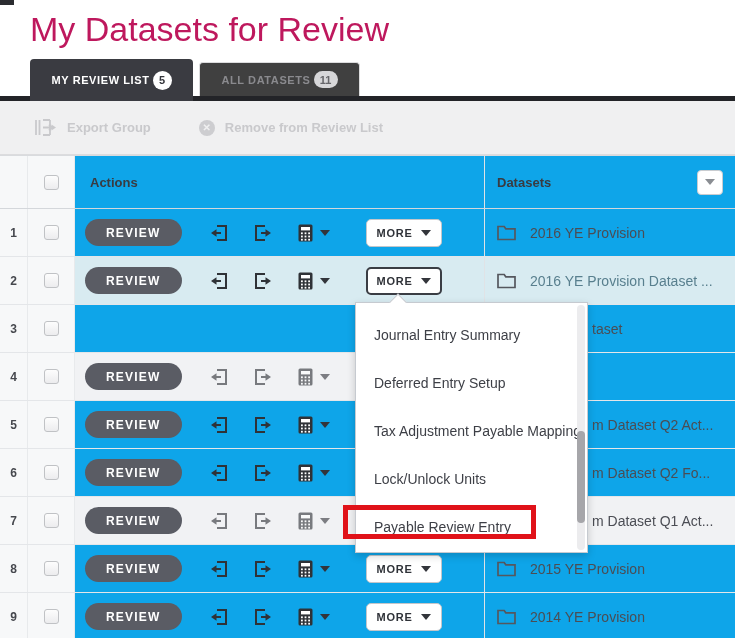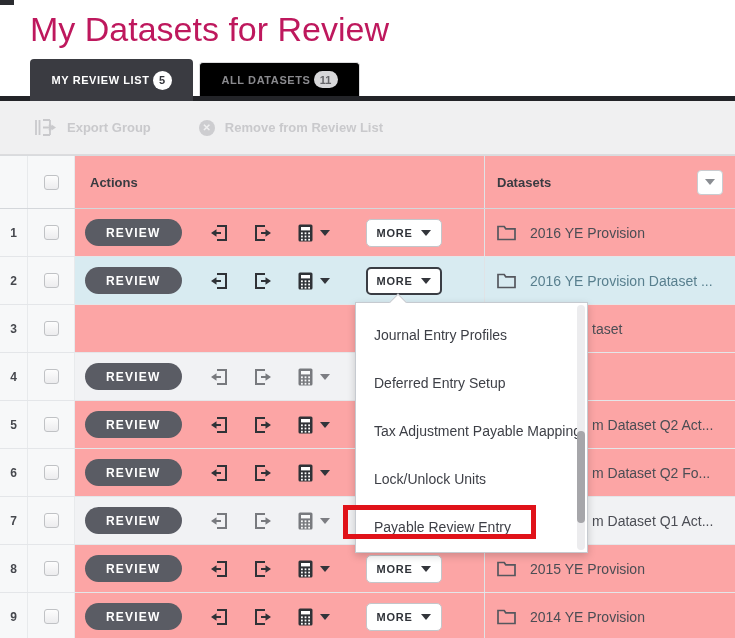--- a/index.html
+++ b/index.html
@@ -11,21 +11,21 @@
   .corner-sliver { position:absolute; left:0; top:0; width:14px; height:5px; background:#2b2c30; }
 
   
   .page-title { position:absolute; left:30px; top:10px; font-size:34px; font-weight:300;
                 color:#be185d; letter-spacing:0; }
 
   
   .tab { position:absolute; display:flex; align-items:center; justify-content:center; gap:3px;
          border-radius:4px 4px 0 0; font-size:11px; font-weight:bold; letter-spacing:.6px; cursor:pointer; }
   .tab-active { left:30px; top:59px; width:163px; height:42px; background:#3a3b41; color:#fff; }
-  .tab-inactive { left:199px; top:62px; width:161px; height:34px; background:#000000;
+  .tab-inactive { left:199px; top:62px; width:161px; height:34px; background:#404040;
                   border:1px solid #dcdcde; border-bottom:none; color:#8a8a8e; }
   .badge-round { display:inline-flex; align-items:center; justify-content:center;
                  min-width:19px; height:19px; border-radius:10px; background:#fff; color:#33343a;
                  font-size:11px; font-weight:bold; letter-spacing:0; }
   .badge-gray { display:inline-flex; align-items:center; justify-content:center;
                 min-width:24px; height:17px; border-radius:9px; background:#d7d7d9; color:#66666a;
                 font-size:11px; font-weight:bold; letter-spacing:0; }
   .dark-bar { position:absolute; left:0; top:96px; width:735px; height:5px; background:#232428; }
 
   
@@ -33,21 +33,21 @@
              border-bottom:1px solid #dcdcde; display:flex; align-items:center; }
   .toolbar-btn { display:flex; align-items:center; gap:10px; color:#c9c9cc; font-size:13px;
                  font-weight:bold; cursor:default; }
   .toolbar-btn.first { margin-left:35px; }
   .toolbar-btn.second { margin-left:48px; }
   .remove-circle { width:16px; height:16px; border-radius:50%; background:#cdcdd0; color:#f0f0f1;
                    display:flex; align-items:center; justify-content:center; font-size:10px; font-weight:bold; }
 
   
   .table { position:absolute; left:0; top:155px; width:735px; height:483px; border-top:1px solid #d9dbde; }
-  .trow { display:flex; width:735px; border-bottom:1px solid #e4e6e9; background:#fca5a5; }
+  .trow { display:flex; width:735px; border-bottom:1px solid #e4e6e9; background:#0ea5e9; }
   .trow.header { height:53px; border-bottom:1px solid #d4d7db; }
   .trow.body { height:48px; }
   .cell-num { width:28px; flex:0 0 28px; background:#f7f8f9; border-right:1px solid #e8eaec;
               display:flex; align-items:center; justify-content:center; font-size:12px; font-weight:bold; color:#46484e; }
   .cell-check { width:47px; flex:0 0 47px; background:#f7f8f9; border-right:1px solid #e8eaec;
                 display:flex; align-items:center; justify-content:center; }
   .checkbox { width:15px; height:15px; border:1px solid #c0c2c5; border-radius:3px;
               background:linear-gradient(#fdfdfd,#ececee); cursor:pointer; }
   .cell-actions { width:410px; flex:0 0 410px; border-right:1px solid #e0e3e6;
                   display:flex; align-items:center; padding-left:10px; }
@@ -552,21 +552,21 @@
           </svg>
         <span>2014 YE Provision</span>
       </div>
     </div>
 
   </div>
 
   <div class="dropdown">
     <div class="notch"></div>
     <ul>
-      <li>Journal Entry Profiles</li>
+      <li>Journal Entry Summary</li>
       <li>Deferred Entry Setup</li>
       <li>Tax Adjustment Payable Mapping</li>
       <li>Lock/Unlock Units</li>
       <li>Payable Review Entry</li>
     </ul>
     <div class="dd-scroll-track">
       <div class="dd-scroll-thumb"></div>
     </div>
   </div>
 

